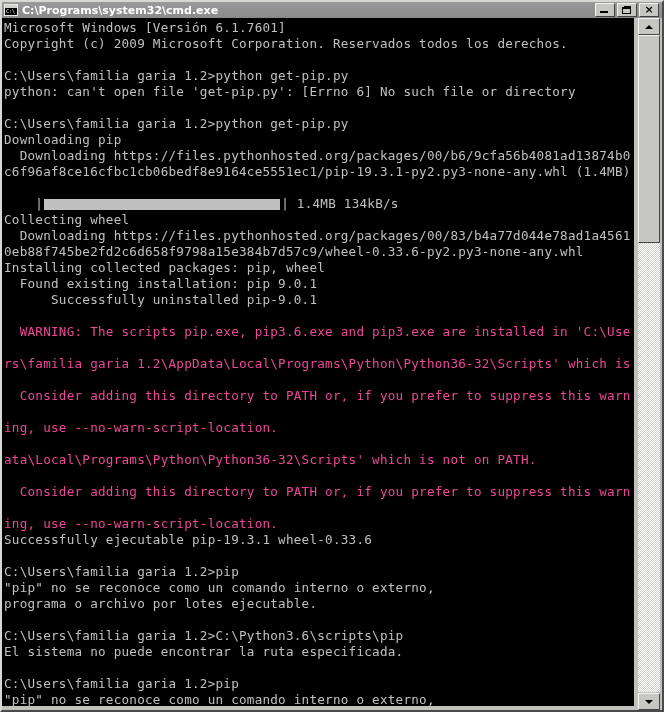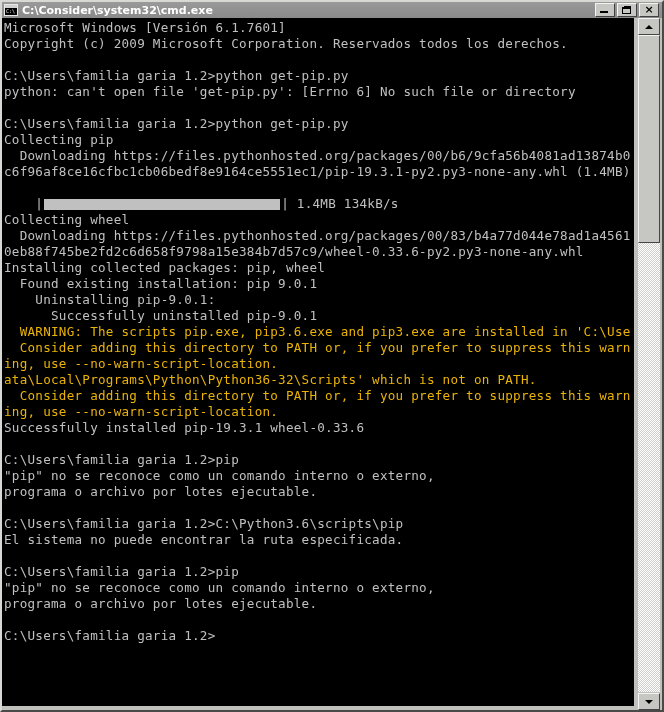--- a/index.html
+++ b/index.html
@@ -150,21 +150,21 @@
   }
   .line {
     font-family: "DejaVu Sans Mono", "Liberation Mono", monospace;
     font-size: 12.6px;
     line-height: 16px;
     height: 16px;
     color: #c0c0c0;
     white-space: pre;
     letter-spacing: 0.25px;
   }
-  .line.warn { color: #eab308; }
+  .line.warn { color: #ec4899; margin-top: 16px; }
   .line.blank { color: transparent; }
 
   .pbar-row {
     height: 16px;
     line-height: 16px;
     display: flex;
     align-items: center;
     white-space: pre;
     font-family: "DejaVu Sans Mono", "Liberation Mono", monospace;
     font-size: 12.6px;
@@ -244,59 +244,59 @@
     box-sizing: border-box;
   }
 </style>
 </head>
 <body>
 
 <div class="window">
 
   <div class="titlebar">
     <div class="title-icon"></div>
-    <div class="title-text">C:\Consider\system32\cmd.exe</div>
+    <div class="title-text">C:\Programs\system32\cmd.exe</div>
     <div class="winbtns">
       <div class="winbtn gl-min"></div>
       <div class="winbtn gl-max"></div>
       <div class="winbtn gl-close">
         <span>×</span>
       </div>
     </div>
   </div>
 
   <div class="client">
 
     <div class="console" id="console-output">
         <div class="line">Microsoft Windows [Versión 6.1.7601]</div>
         <div class="line">Copyright (c) 2009 Microsoft Corporation. Reservados todos los derechos.</div>
         <div class="line blank"> </div>
         <div class="line">C:\Users\familia garia 1.2&gt;python get-pip.py</div>
         <div class="line">python: can't open file 'get-pip.py': [Errno 6] No such file or directory</div>
         <div class="line blank"> </div>
         <div class="line">C:\Users\familia garia 1.2&gt;python get-pip.py</div>
-        <div class="line">Collecting pip</div>
+        <div class="line">Downloading pip</div>
         <div class="line">  Downloading https://files.pythonhosted.org/packages/00/b6/9cfa56b4081ad13874b0</div>
         <div class="line">c6f96af8ce16cfbc1cb06bedf8e9164ce5551ec1/pip-19.3.1-py2.py3-none-any.whl (1.4MB)</div>
         <div class="line blank"> </div>
         <div class="pbar-row"><span>    </span><span class="pbar-cap">|</span><span class="pbar-fill" style="width: 236px;"></span><span class="pbar-cap">|</span><span> 1.4MB 134kB/s</span></div>
         <div class="line">Collecting wheel</div>
         <div class="line">  Downloading https://files.pythonhosted.org/packages/00/83/b4a77d044e78ad1a4561</div>
         <div class="line">0eb88f745be2fd2c6d658f9798a15e384b7d57c9/wheel-0.33.6-py2.py3-none-any.whl</div>
         <div class="line">Installing collected packages: pip, wheel</div>
         <div class="line">  Found existing installation: pip 9.0.1</div>
-        <div class="line">    Uninstalling pip-9.0.1:</div>
         <div class="line">      Successfully uninstalled pip-9.0.1</div>
         <div class="line warn">  WARNING: The scripts pip.exe, pip3.6.exe and pip3.exe are installed in 'C:\Use</div>
+        <div class="line warn">rs\familia garia 1.2\AppData\Local\Programs\Python\Python36-32\Scripts' which is</div>
         <div class="line warn">  Consider adding this directory to PATH or, if you prefer to suppress this warn</div>
         <div class="line warn">ing, use --no-warn-script-location.</div>
         <div class="line warn">ata\Local\Programs\Python\Python36-32\Scripts' which is not on PATH.</div>
         <div class="line warn">  Consider adding this directory to PATH or, if you prefer to suppress this warn</div>
         <div class="line warn">ing, use --no-warn-script-location.</div>
-        <div class="line">Successfully installed pip-19.3.1 wheel-0.33.6</div>
+        <div class="line">Successfully ejecutable pip-19.3.1 wheel-0.33.6</div>
         <div class="line blank"> </div>
         <div class="line">C:\Users\familia garia 1.2&gt;pip</div>
         <div class="line">"pip" no se reconoce como un comando interno o externo,</div>
         <div class="line">programa o archivo por lotes ejecutable.</div>
         <div class="line blank"> </div>
         <div class="line">C:\Users\familia garia 1.2&gt;C:\Python3.6\scripts\pip</div>
         <div class="line">El sistema no puede encontrar la ruta especificada.</div>
         <div class="line blank"> </div>
         <div class="line">C:\Users\familia garia 1.2&gt;pip</div>
         <div class="line">"pip" no se reconoce como un comando interno o externo,</div>

